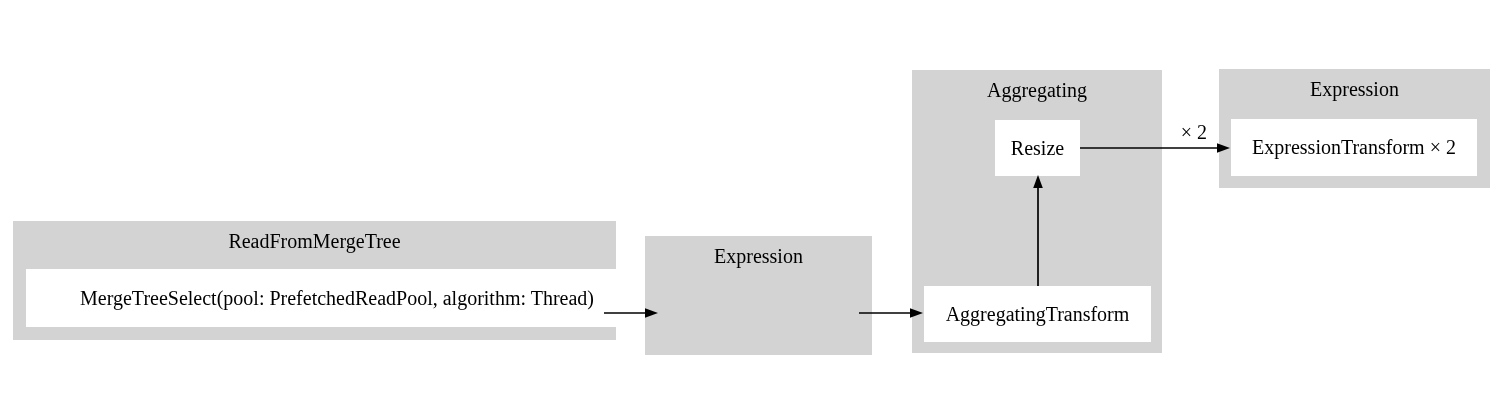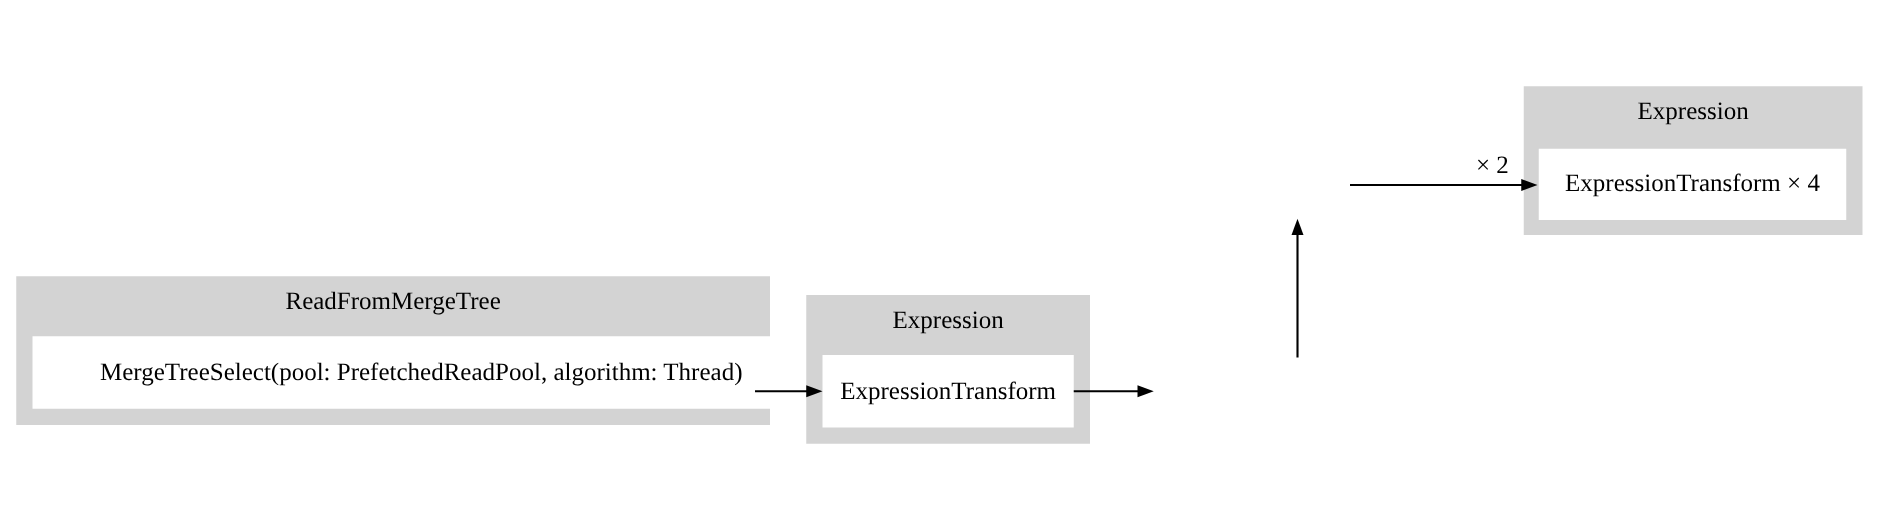--- a/index.html
+++ b/index.html
@@ -64,27 +64,31 @@
 
 <div class="canvas">
 
   <div class="cluster" style="left:13px; top:221px; width:603px; height:119px;">
     <div class="cluster-title">ReadFromMergeTree</div>
     <div class="node" style="left:13px; top:48px; width:622px; height:58px;">MergeTreeSelect(pool: PrefetchedReadPool, algorithm: Thread)</div>
   </div>
 
   <div class="cluster" style="left:645px; top:236px; width:227px; height:119px;">
     <div class="cluster-title">Expression</div>
-    <div class="node" style="left:13px; top:48px; width:201px; height:58px;">ExpressionTransform</div>
   </div>
 
+  <div class="cluster" style="left:912px; top:70px; width:250px; height:283px;">
+    <div class="cluster-title">Aggregating</div>
+    <div class="node" style="left:83px; top:50px; width:85px; height:56px;">Resize</div>
+    <div class="node" style="left:12px; top:216px; width:227px; height:56px;">AggregatingTransform</div>
+  </div>
 
   <div class="cluster" style="left:1219px; top:69px; width:271px; height:119px;">
     <div class="cluster-title">Expression</div>
-    <div class="node" style="left:12px; top:50px; width:246px; height:57px;">ExpressionTransform × 4</div>
+    <div class="node" style="left:12px; top:50px; width:246px; height:57px;">ExpressionTransform × 2</div>
   </div>
 
   <svg class="edges-layer" viewBox="0 0 1502 410" xmlns="http://www.w3.org/2000/svg">
     <g>
       <line x1="604" y1="313" x2="646" y2="313" stroke="#000000" stroke-width="1.7"></line>
       <polygon points="658,313 645,308.2 645,317.8" fill="#000000"></polygon>
     </g>
     <g>
       <line x1="859" y1="313" x2="911" y2="313" stroke="#000000" stroke-width="1.7"></line>
       <polygon points="923,313 910,308.2 910,317.8" fill="#000000"></polygon>

